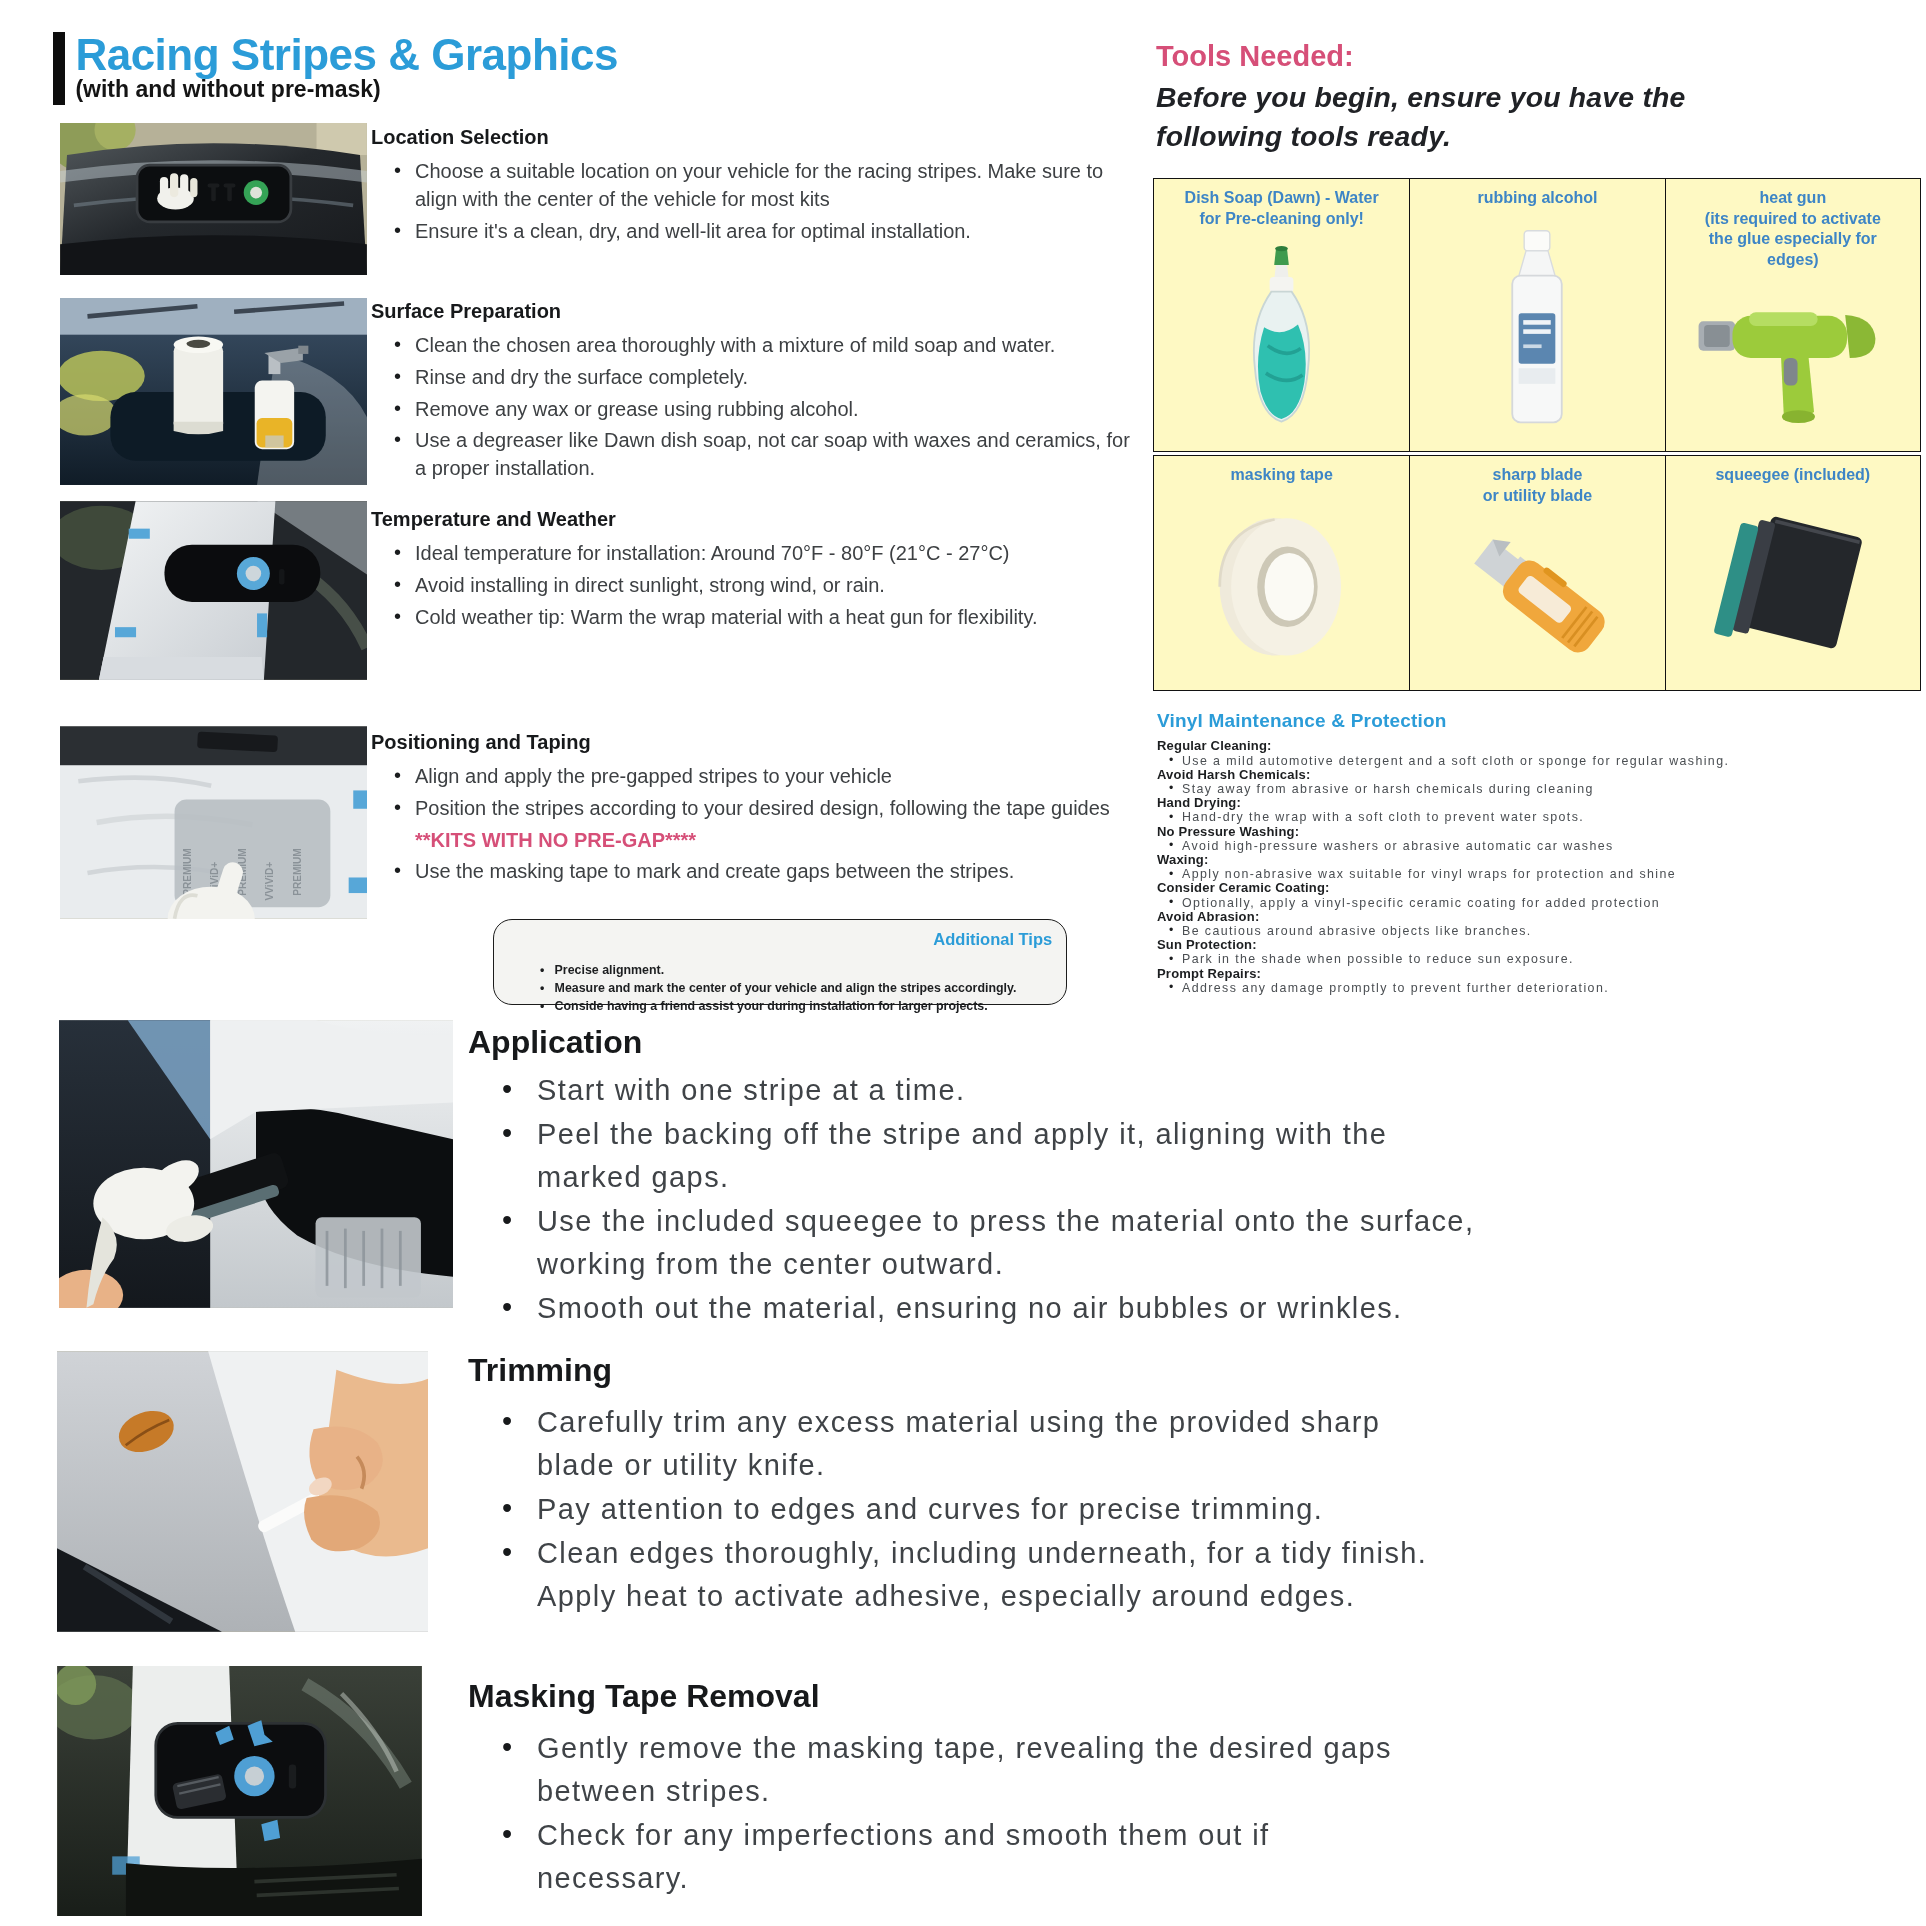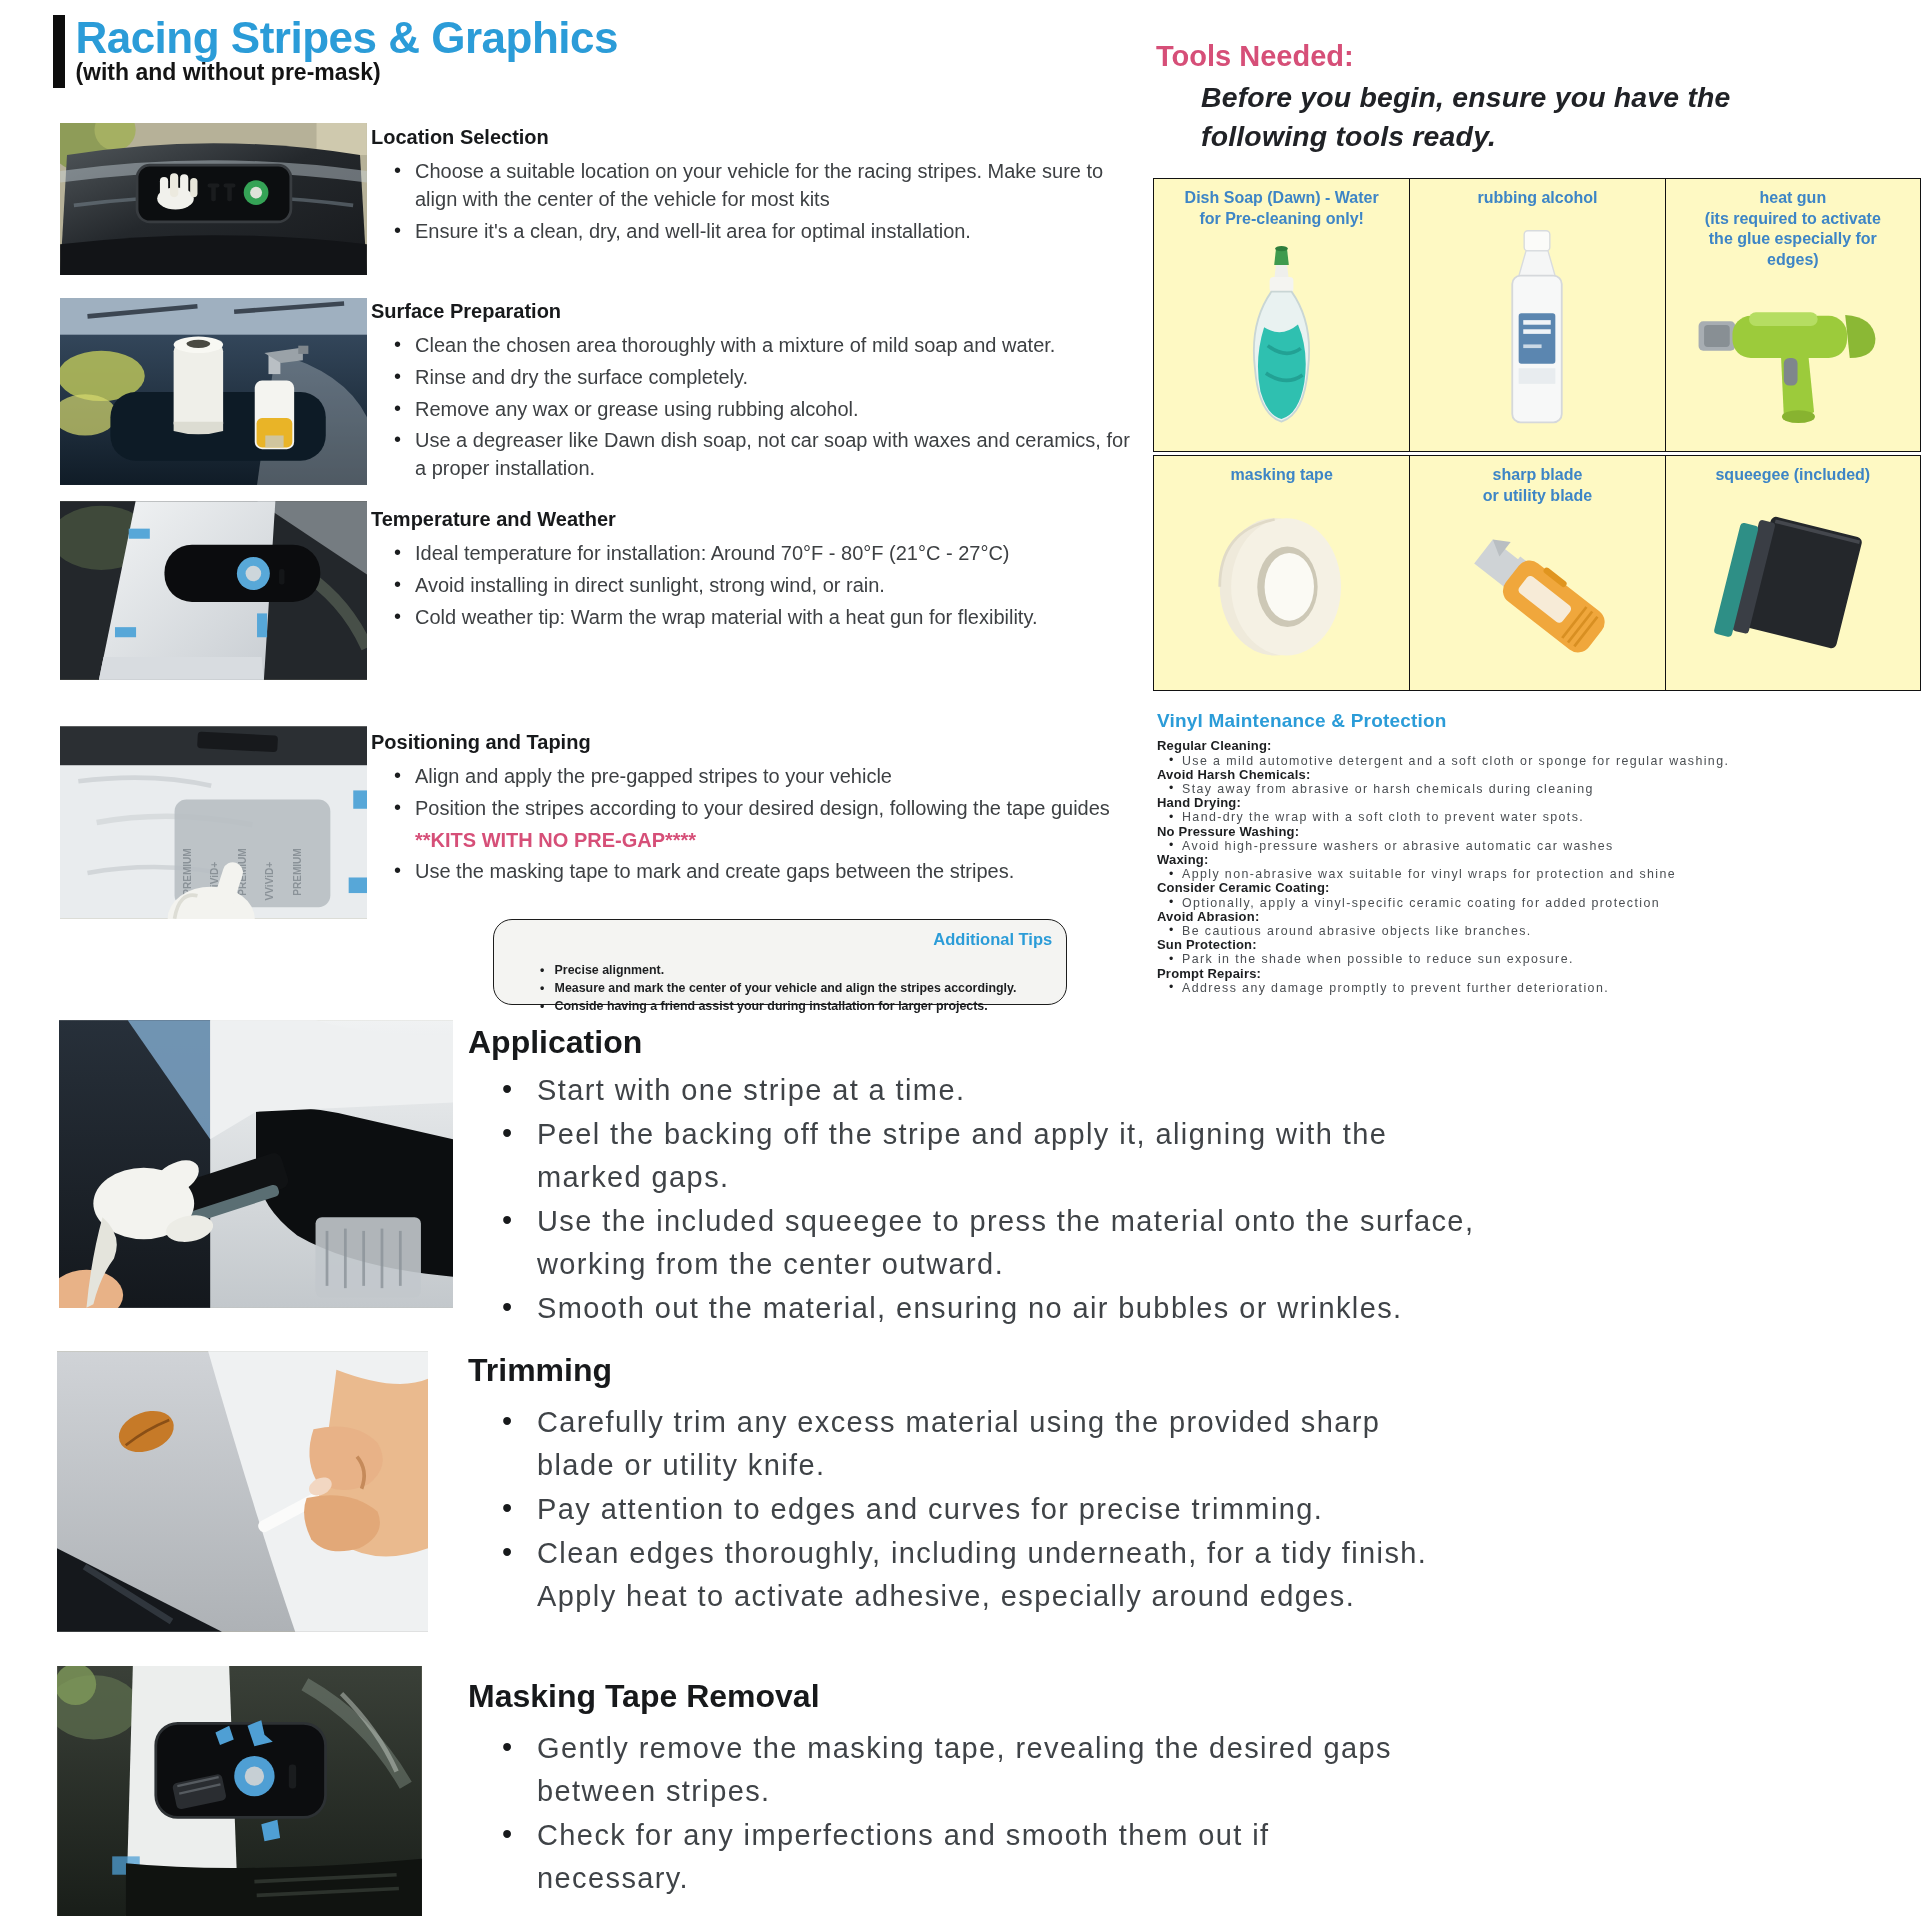--- a/index.html
+++ b/index.html
@@ -4,21 +4,21 @@
 <style>
   html,body{margin:0;padding:0;}
   body{
     width:1926px;height:1926px;background:#ffffff;
     font-family:"Liberation Sans", sans-serif;
     color:#3d4043;position:relative;overflow:hidden;
   }
   #page{position:absolute;inset:0;background:#fff;}
 
   
-  #title{position:absolute;left:53px;top:15px;display:flex;}
+  #title{position:absolute;left:53px;top:32px;display:flex;}
   #title .bar{width:12.4px;height:73px;background:#0d0d0d;margin-right:10px;}
   #title h1{margin:0;font-size:44px;line-height:46px;font-weight:bold;color:#2b9cd8;letter-spacing:-0.5px;}
   #title .sub{font-size:23px;line-height:26px;font-weight:bold;color:#141414;margin-top:-1.8px;}
 
   
   .photo{position:absolute;overflow:hidden;background:#b9b59e;}
   .photo svg{display:block;width:100%;height:100%;}
   #photo1{left:60px;top:123px;width:307px;height:152px;}
   #photo2{left:60px;top:298px;width:307px;height:187px;}
   #photo3{left:60px;top:501px;width:307px;height:179px;}
@@ -43,21 +43,21 @@
     background:#f4f4f2;border:1.8px solid #1c1c1c;border-radius:19px;box-sizing:border-box;
     padding:10px 13.8px 0 22px;}
   #tips-box .tips-heading{font-size:16.5px;font-weight:bold;color:#2b9cd8;margin:0 0 4.6px 0;text-align:right;}
   .tips-bullets{list-style:none;margin:12px;padding:0;}
   .tips-bullets li{position:relative;padding-left:26.6px;font-size:12.4px;line-height:18px;font-weight:bold;color:#1c1e20;}
   .tips-bullets li::before{content:"\2022";position:absolute;left:12px;top:-0.5px;}
 
   
   #tools-heading{position:absolute;left:1156px;top:40px;font-size:29px;line-height:32px;font-weight:bold;color:#d64f78;}
   #tools-intro{position:absolute;left:1156px;top:78px;width:642px;font-size:28.4px;line-height:39px;
-    font-weight:bold;font-style:italic;color:#202226;letter-spacing:0.2px;margin-left:45px;}
+    font-weight:bold;font-style:italic;color:#202226;letter-spacing:0.2px;}
 
   .tools-row{position:absolute;left:1153px;width:768px;border:1.8px solid #121212;
     display:grid;grid-template-columns:1fr 1fr 1fr;background:#fef9c3;box-sizing:border-box;}
   #tools-row1{top:178px;height:274px;}
   #tools-row2{top:455px;height:236px;}
   .tool-cell{display:flex;flex-direction:column;align-items:center;padding:9.2px 6.4px 6.4px 6.4px;
     border-left:1.8px solid #121212;min-width:0;}
   .tool-cell:first-child{border-left:none;}
   .tool-label{color:#3d85c6;font-weight:bold;font-size:16px;line-height:20.6px;text-align:center;white-space:pre-line;}
   .tool-art{flex:1;display:flex;align-items:center;justify-content:center;width:100%;}

